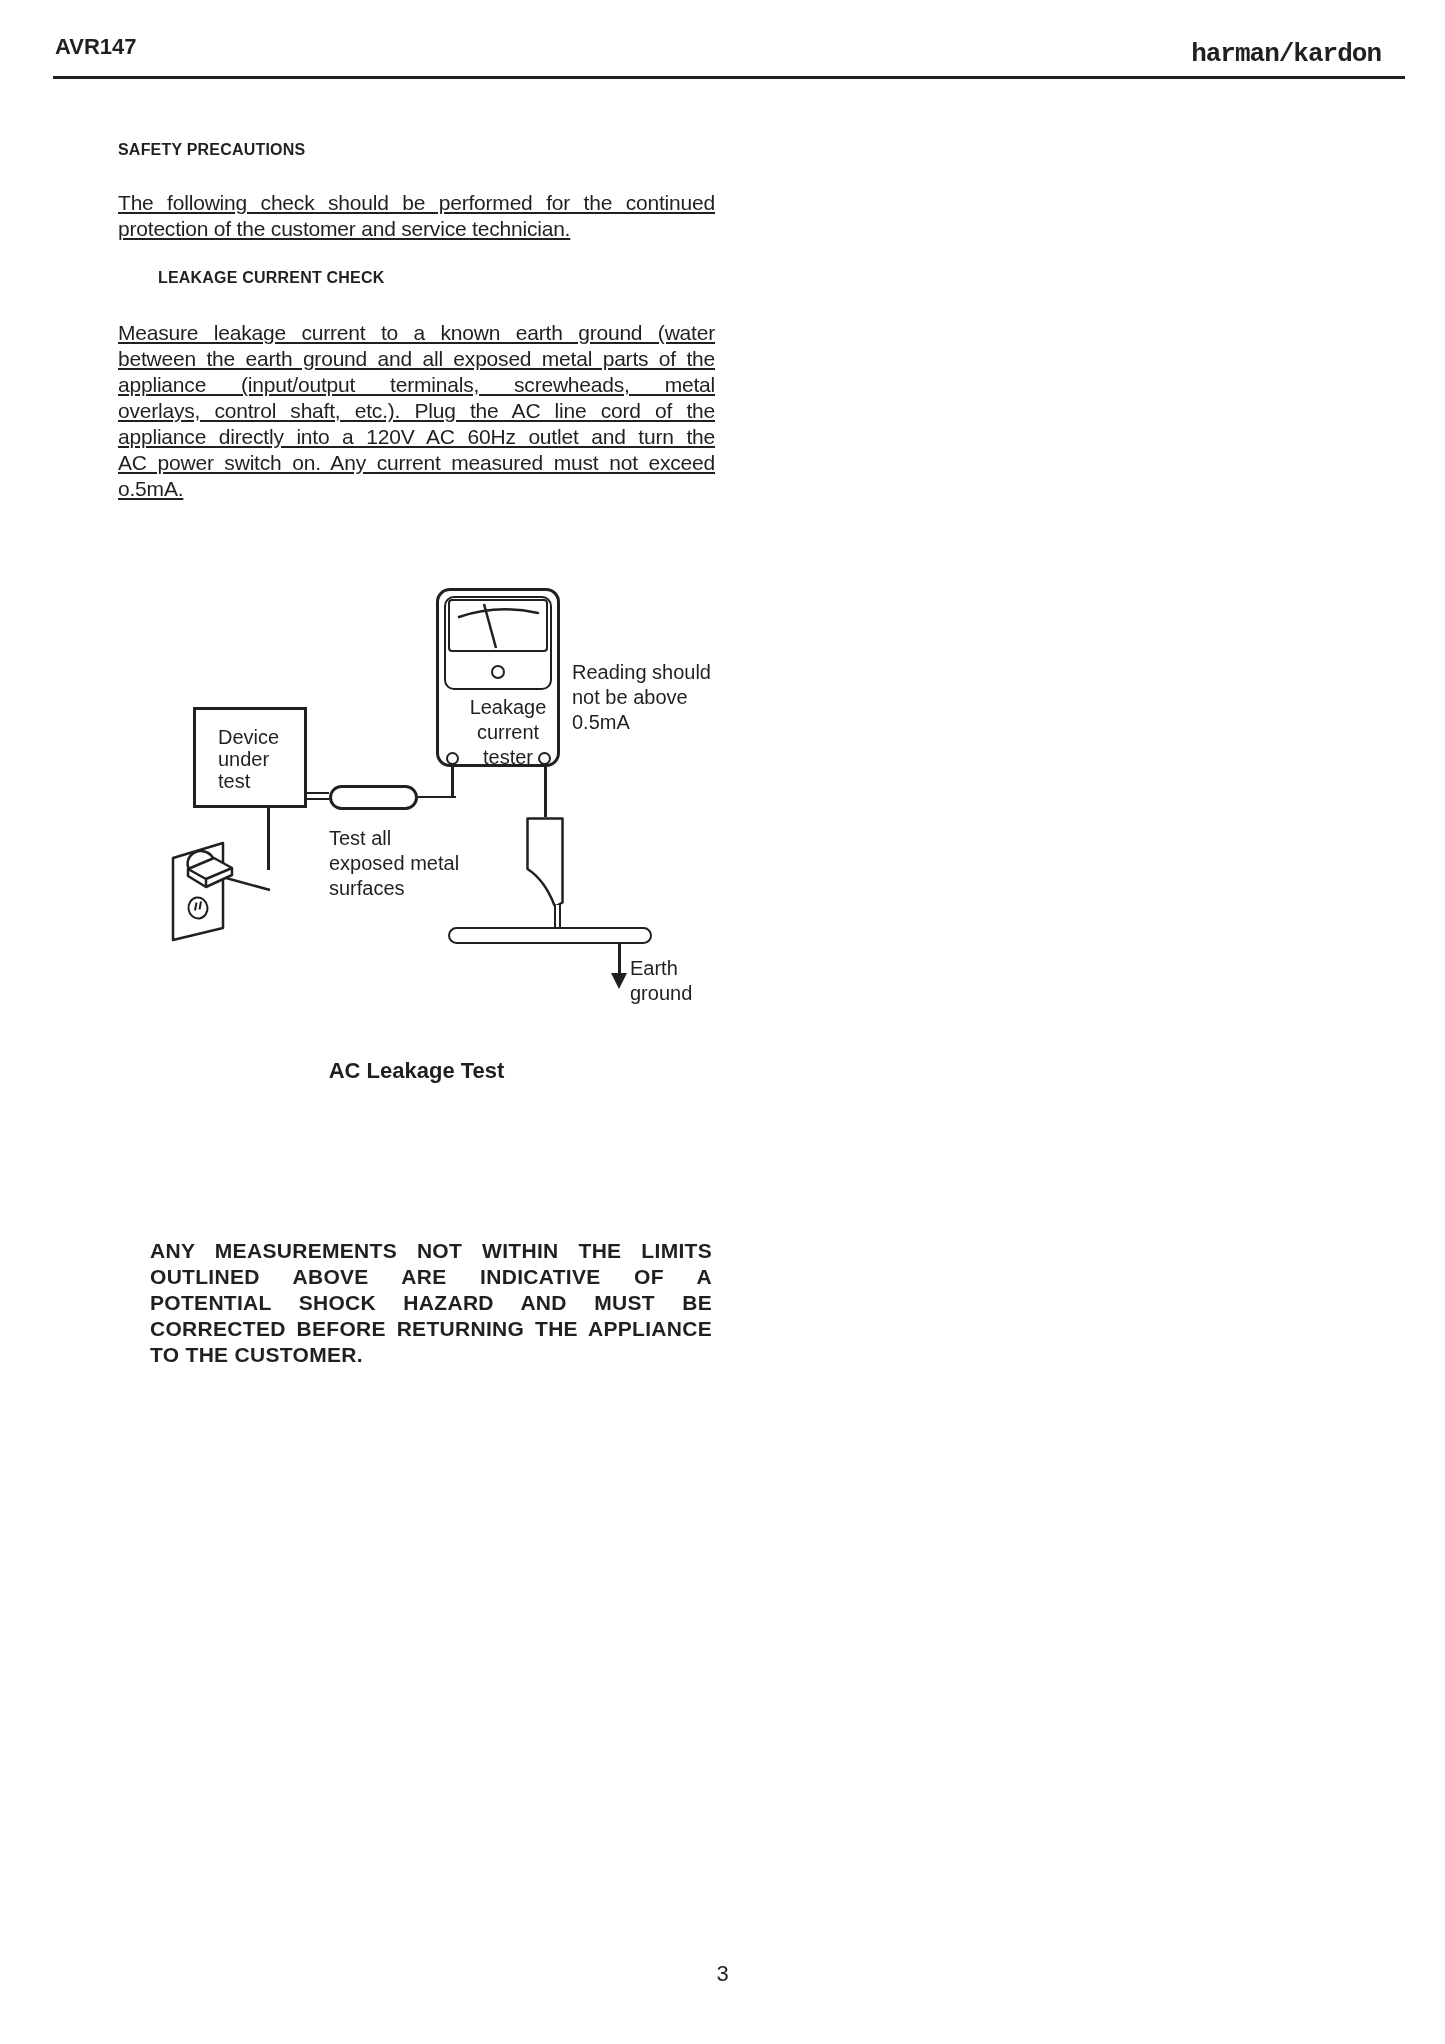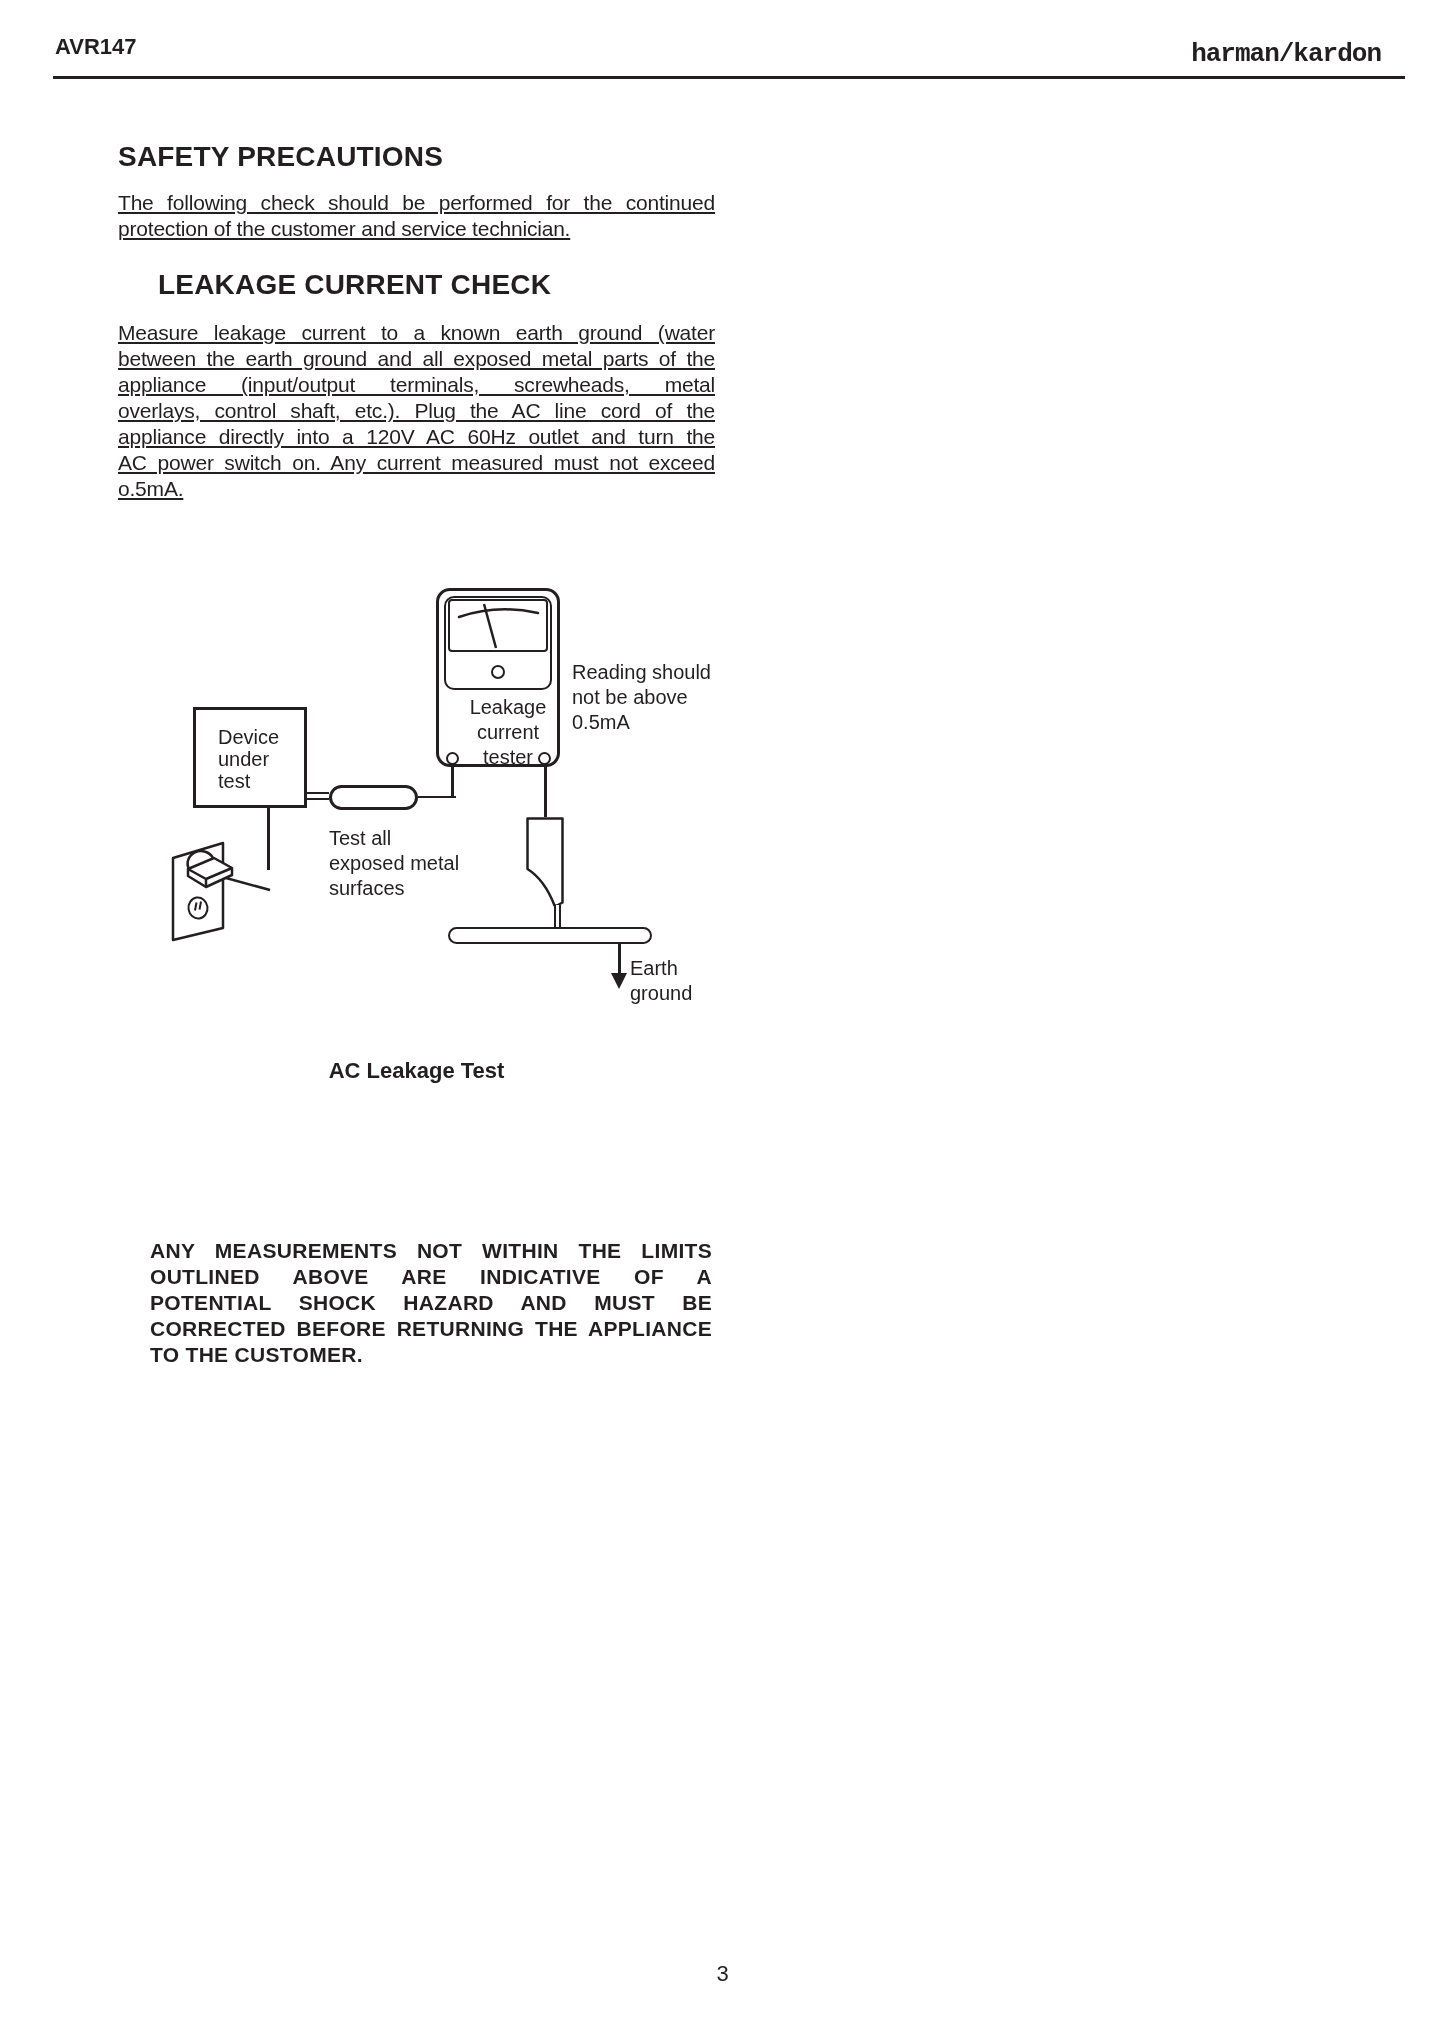--- a/index.html
+++ b/index.html
@@ -8,21 +8,21 @@
         font-family:"Liberation Sans",sans-serif;color:#231f20;}
   .abs{position:absolute;}
 
   
   .model{left:55px;top:34px;font-size:22px;font-weight:bold;line-height:26px;}
   .brand{right:64px;top:40px;font-family:Liberation Mono, monospace;font-size:26px;
          font-weight:600;letter-spacing:-1px;line-height:28px;margin-left:48px;}
   .rule{left:53px;top:76px;width:1352px;height:3px;background:#231f20;}
 
   
-  .h1{left:118px;font-size:28px;font-weight:bold;letter-spacing:.2px;}
+  .h1{left:118px;font-size:16px;font-weight:bold;letter-spacing:.2px;}
   .h-safety{top:141px;}
   .h-leakage{top:269px;margin-left:40px;}
   .para{left:118px;width:597px;font-size:21px;line-height:26px;letter-spacing:-.2px;text-decoration:underline;}
   .p-intro{top:190px;}
   .p-leak{top:320px;}
   .jblock .line{text-align:justify;text-align-last:justify;}
   .jblock .line.last{text-align-last:left;}
 
   
   .diagram{left:140px;top:580px;width:600px;height:445px;}

